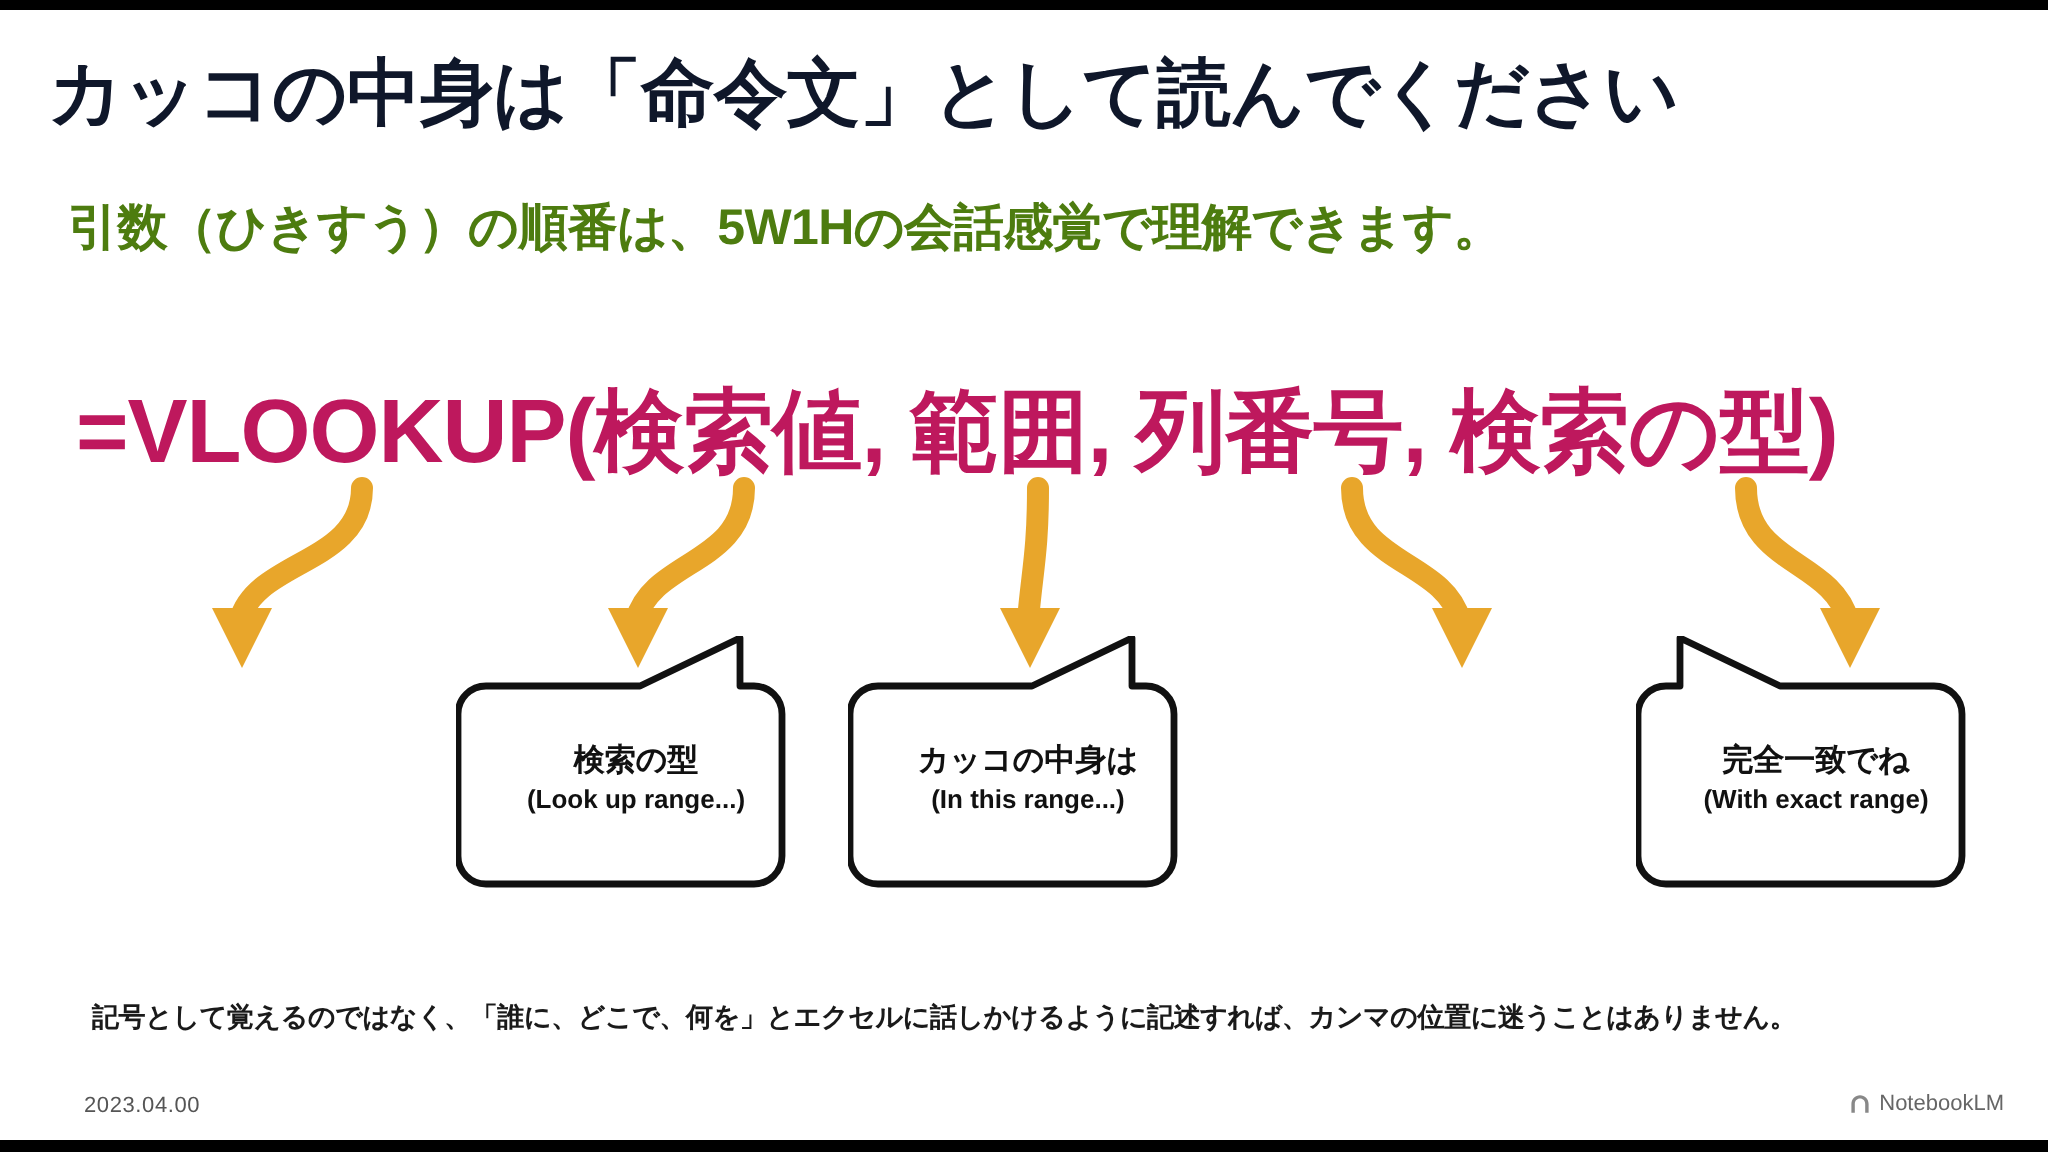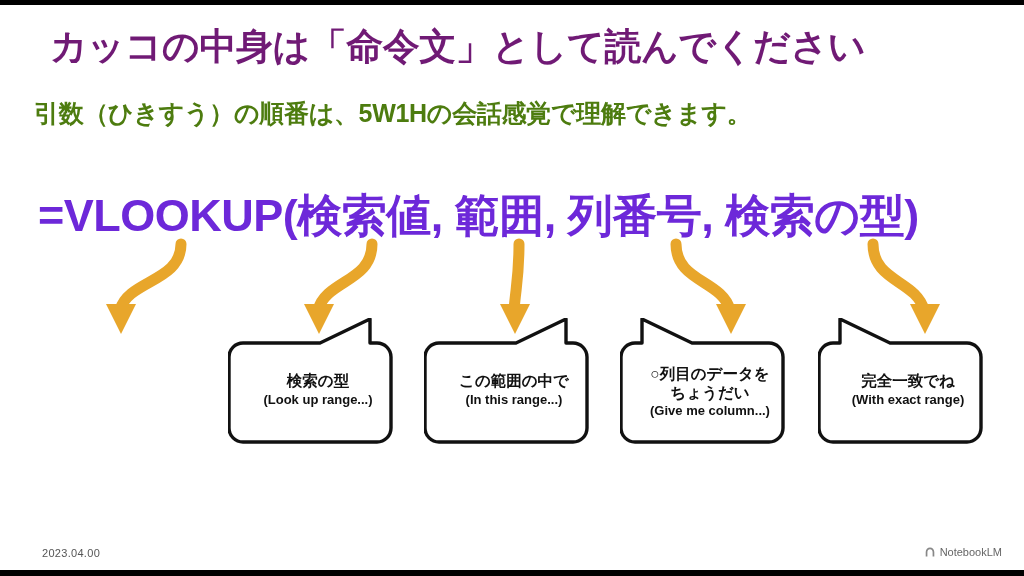--- a/index.html
+++ b/index.html
@@ -11,35 +11,35 @@
     position:relative;
   }
   #slide{position:relative;width:1024px;height:576px;background:#ffffff;}
 
   .letterbox{position:absolute;left:0;width:1024px;background:#000000;}
   .letterbox.top{top:0;height:5px;}
   .letterbox.bottom{bottom:0;height:6px;}
 
   
   .title{
-    position:absolute;left:50px;top:22px;
+    position:absolute;left:24px;top:22px;
     font-size:37px;font-weight:700;letter-spacing:-0.5px;
-    color:#701a75;white-space:nowrap;
+    color:#0f172a;white-space:nowrap;
   }
   .subtitle{
     position:absolute;left:34px;top:97px;
     font-size:25px;font-weight:700;letter-spacing:-0.3px;
     color:#4d7c0f;white-space:nowrap;
   }
 
   
   .formula{
     position:absolute;left:38px;top:186px;
     font-size:45px;font-weight:700;letter-spacing:-0.5px;
-    color:#6d28d9;white-space:nowrap;
+    color:#be185d;white-space:nowrap;
   }
 
   
   .arrows{position:absolute;left:0;top:236px;width:1024px;height:110px;}
 
   
   .bubbles{position:absolute;left:0;top:318px;width:1024px;height:126px;}
   .bubble{
     position:absolute;top:0;width:180px;height:126px;
   }
@@ -118,48 +118,39 @@
         <div class="jp">検索の型</div>
         <div class="en">(Look up range...)</div>
       </div>
     </div>
 
     <div class="bubble" style="left:424px">
       <svg width="180" height="126" viewBox="0 0 180 126">
         <path d="M1,39 A14,14 0 0 1 15,25 L92,25 L142,1 L142,25 L149,25 A14,14 0 0 1 163,39 L163,110 A14,14 0 0 1 149,124 L15,124 A14,14 0 0 1 1,110 Z" fill="#ffffff" stroke="#111111" stroke-width="3.4" stroke-linejoin="round"></path>
       </svg>
       <div class="txt">
-        <div class="jp">この範囲の中で</div>
+        <div class="jp">カッコの中身は</div>
         <div class="en">(In this range...)</div>
       </div>
     </div>
 
-    <div class="bubble" style="left:620px">
-      <svg width="180" height="126" viewBox="0 0 180 126">
-        <path d="M1,39 A14,14 0 0 1 15,25 L22,25 L22,1 L72,25 L149,25 A14,14 0 0 1 163,39 L163,110 A14,14 0 0 1 149,124 L15,124 A14,14 0 0 1 1,110 Z" fill="#ffffff" stroke="#111111" stroke-width="3.4" stroke-linejoin="round"></path>
-      </svg>
-      <div class="txt" style="padding-top:26px">
-        <div class="jp">○列目のデータを</div>
-        <div class="jp">ちょうだい</div>
-        <div class="en">(Give me column...)</div>
-      </div>
-    </div>
 
     <div class="bubble" style="left:818px">
       <svg width="180" height="126" viewBox="0 0 180 126">
         <path d="M1,39 A14,14 0 0 1 15,25 L22,25 L22,1 L72,25 L149,25 A14,14 0 0 1 163,39 L163,110 A14,14 0 0 1 149,124 L15,124 A14,14 0 0 1 1,110 Z" fill="#ffffff" stroke="#111111" stroke-width="3.4" stroke-linejoin="round"></path>
       </svg>
       <div class="txt">
         <div class="jp">完全一致でね</div>
         <div class="en">(With exact range)</div>
       </div>
     </div>
 
   </div>
 
+  <div class="caption">記号として覚えるのではなく、「誰に、どこで、何を」とエクセルに話しかけるように記述すれば、カンマの位置に迷うことはありません。</div>
   <div class="date">2023.04.00</div>
 
   <div class="brand">
     <span class="mark">
       <svg width="12" height="12" viewBox="0 0 12 12">
         <path d="M6,1.6 C3.6,1.6 1.7,3.5 1.7,6 L1.7,10.4 L3.4,10.4 L3.4,6 C3.4,4.5 4.5,3.3 6,3.3 C7.5,3.3 8.6,4.5 8.6,6 L8.6,10.4 L10.3,10.4 L10.3,6 C10.3,3.5 8.4,1.6 6,1.6 Z" fill="#888888"></path>
       </svg>
     </span>
     <span>NotebookLM</span>
   </div>

